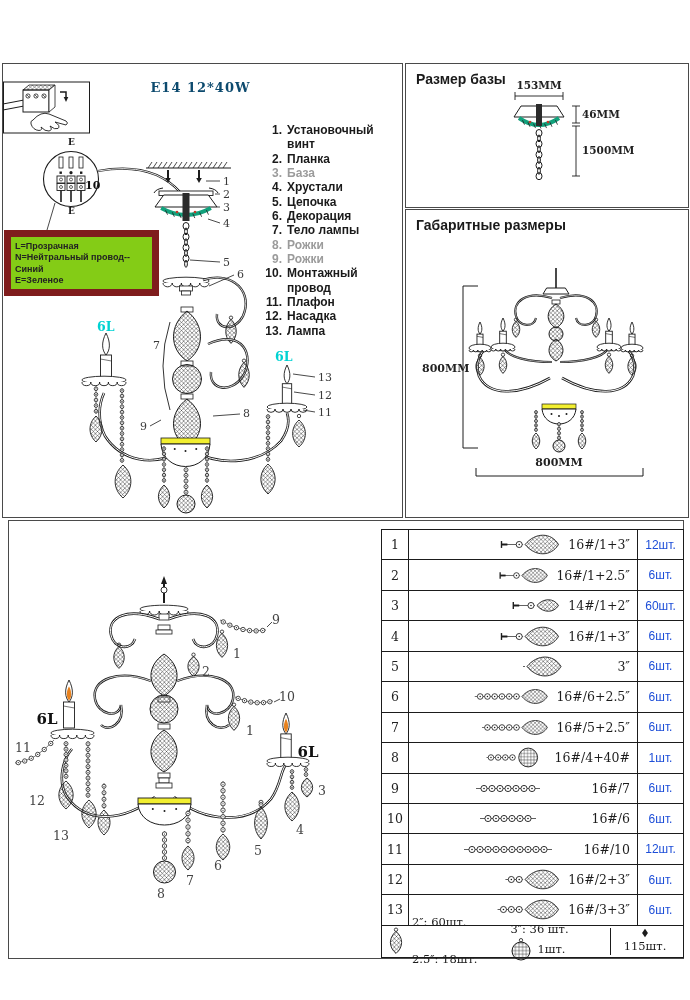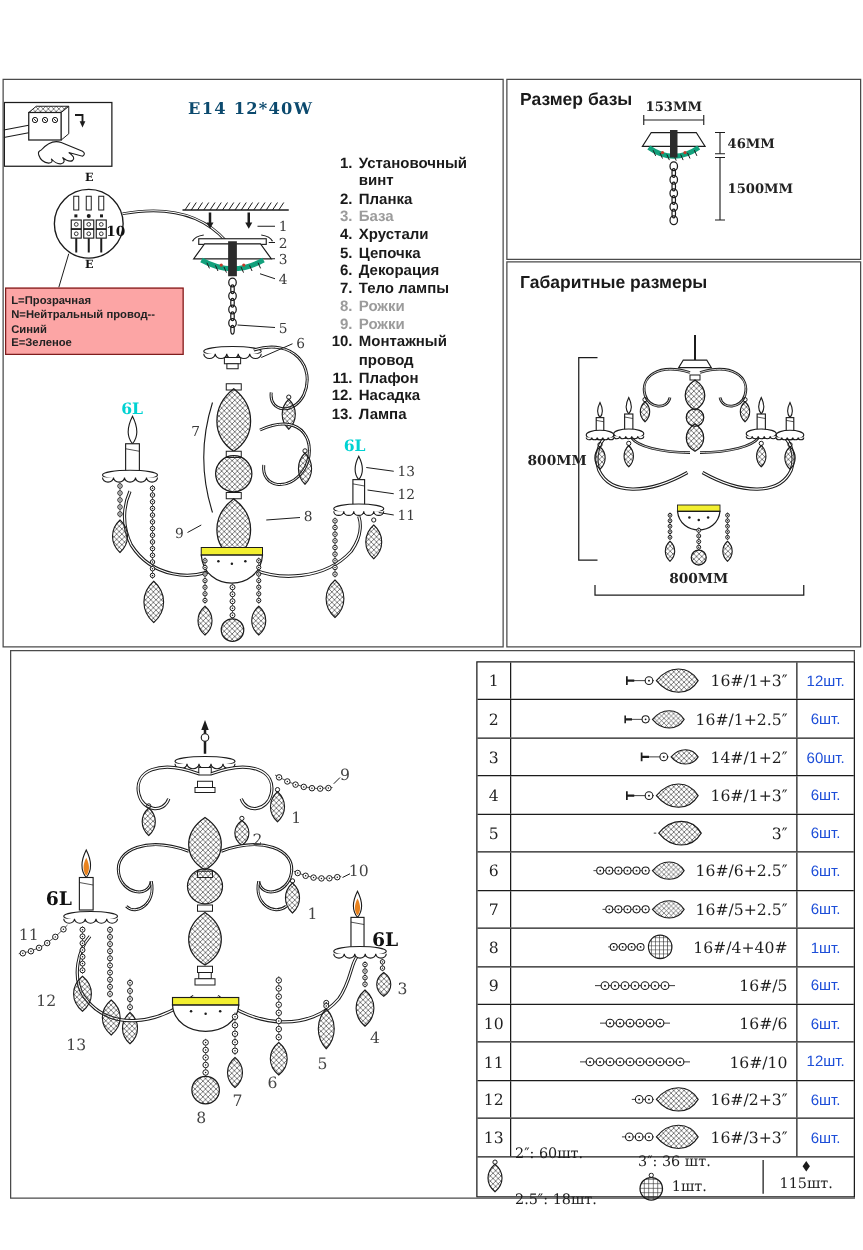--- a/index.html
+++ b/index.html
@@ -7,22 +7,22 @@
         font-family:"Liberation Sans",sans-serif;}
   .title{position:absolute;left:13px;top:14px;font-size:23px;color:#000;letter-spacing:0.2px;}
   .panel{position:absolute;border:1px solid #4a4a4a;background:#fff;}
   #panelA{left:2px;top:63px;width:399px;height:453px;}
   #panelB{left:405px;top:63px;width:282px;height:143px;}
   #panelC{left:405px;top:209px;width:282px;height:307px;}
   #panelD{left:8px;top:520px;width:674px;height:437px;}
   .ptitle{position:absolute;left:10px;top:7px;font-size:14px;font-weight:bold;color:#1a1a1a;}
   .lampspec{position:absolute;left:115px;top:16px;width:165px;text-align:center;
             font-family:"DejaVu Serif",serif;font-weight:bold;font-size:13px;letter-spacing:1px;color:#0c4a6e;}
-  .wirenote{position:absolute;left:1px;top:166px;width:134px;border:1px solid #7f1d1d;
-            padding:4px 3px 3px 4px;font-size:9px;font-weight:bold;color:#222;line-height:1.25;background:#fca5a5;}
+  .wirenote{position:absolute;left:1px;top:166px;width:134px;border:7px solid #7f1d1d;
+            padding:4px 3px 3px 4px;font-size:9px;font-weight:bold;color:#222;line-height:1.25;background:#84cc16;}
   .parts{position:absolute;left:258px;top:59px;width:140px;}
   .parts .pi{display:flex;font-size:12px;font-weight:bold;color:#1a1a1a;line-height:14.35px;}
   .parts .pi.muted{color:#9b9b9b;}
   .parts .pn{width:21px;text-align:right;margin-right:5px;flex:none;}
   svg{position:absolute;display:block;}
   .ptable{position:absolute;left:372px;top:8px;width:301px;height:427px;border:1.5px solid #1b1b1b;
           display:flex;flex-direction:column;background:#fff;}
   .prow{flex:0 0 29.45px;display:flex;border-bottom:1px solid #1b1b1b;min-height:0;}
   .prow .pnum{width:26px;flex:none;border-right:1px solid #1b1b1b;display:flex;align-items:center;justify-content:center;
         font-family:"DejaVu Serif",serif;font-size:12.5px;color:#222;}
@@ -978,21 +978,21 @@
               <circle cx="87" cy="13.5" r="0.8" fill="#1c1c1c"></circle>
               <circle cx="95" cy="13.5" r="3.1" fill="#fff" stroke="#1c1c1c" stroke-width="0.9"></circle>
               <circle cx="95" cy="13.5" r="0.8" fill="#1c1c1c"></circle>
               <circle cx="103" cy="13.5" r="3.1" fill="#fff" stroke="#1c1c1c" stroke-width="0.9"></circle>
               <circle cx="103" cy="13.5" r="0.8" fill="#1c1c1c"></circle>
               <circle cx="111" cy="13.5" r="3.1" fill="#fff" stroke="#1c1c1c" stroke-width="0.9"></circle>
               <circle cx="111" cy="13.5" r="0.8" fill="#1c1c1c"></circle>
               <circle cx="119" cy="13.5" r="3.1" fill="#fff" stroke="#1c1c1c" stroke-width="0.9"></circle>
               <circle cx="119" cy="13.5" r="0.8" fill="#1c1c1c"></circle>
             </svg>
-            <span class="spectxt">16#/5</span>
+            <span class="spectxt">16#/7</span>
           </div>
           <div class="pqty">6шт.</div>
         </div>
         <div class="prow">
           <div class="pnum">10</div>
           <div class="pspec">
             <svg width="158" height="27" viewBox="0 0 158 27" style="position:static">
               <defs>
                 <pattern id="xt" width="4.2" height="4.2" patternUnits="userSpaceOnUse">
                   <path d="M0 4.2 L4.2 0 M0 0 L4.2 4.2" stroke="#333" stroke-width="0.5" fill="none"></path>

